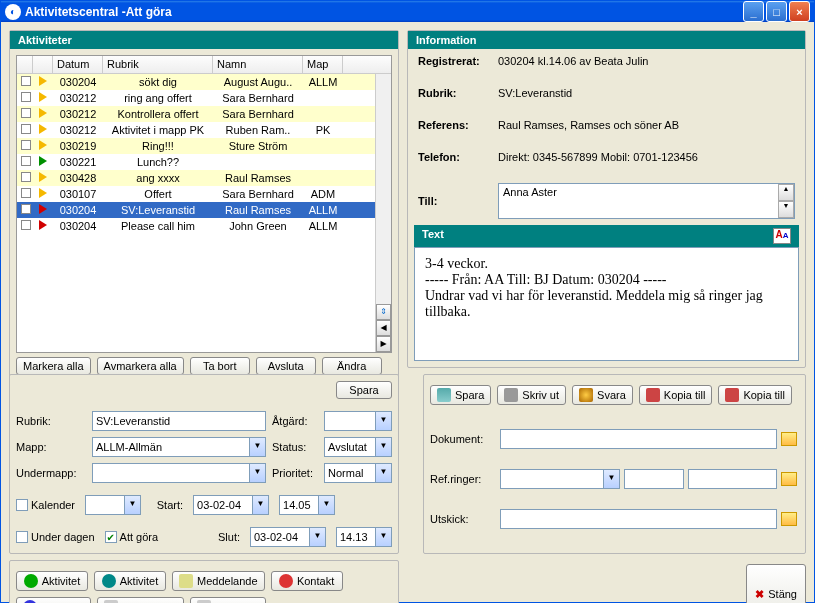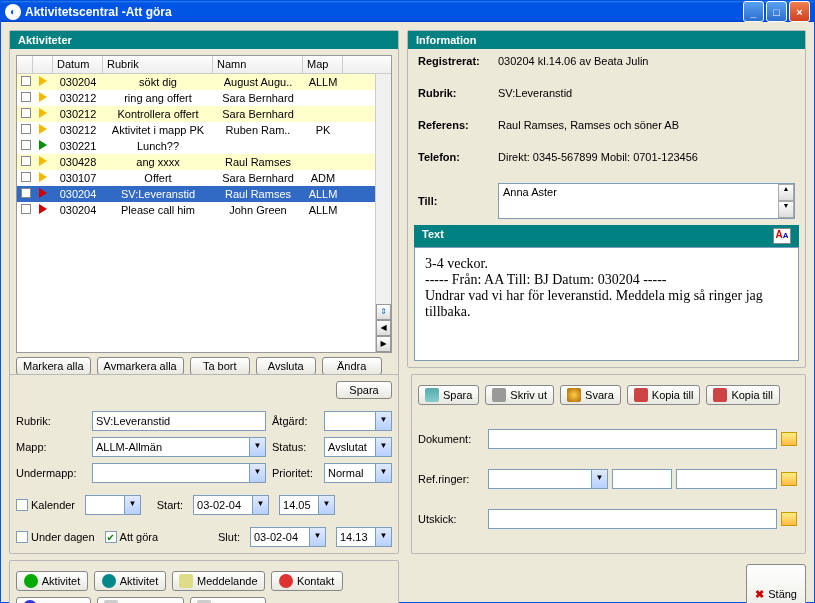--- a/index.html
+++ b/index.html
@@ -129,20 +129,28 @@
                   <div class="lcol5"></div>
                 </div>
                 <div class="listrow">
                   <div class="lcol0"><span class="chk-icon"></span></div>
                   <div class="lcol1"><span class="flag yellow"></span></div>
                   <div class="lcol2">030212</div>
                   <div class="lcol3">Aktivitet i mapp PK</div>
                   <div class="lcol4">Ruben Ram..</div>
                   <div class="lcol5">PK</div>
                 </div>
+                <div class="listrow yellow">
+                  <div class="lcol0"><span class="chk-icon"></span></div>
+                  <div class="lcol1"><span class="flag yellow"></span></div>
+                  <div class="lcol2">030219</div>
+                  <div class="lcol3">Ring!!!</div>
+                  <div class="lcol4">Sture Ström</div>
+                  <div class="lcol5"></div>
+                </div>
                 <div class="listrow">
                   <div class="lcol0"><span class="chk-icon"></span></div>
                   <div class="lcol1"><span class="flag green"></span></div>
                   <div class="lcol2">030221</div>
                   <div class="lcol3">Lunch??</div>
                   <div class="lcol4"></div>
                   <div class="lcol5"></div>
                 </div>
                 <div class="listrow yellow">
                   <div class="lcol0"><span class="chk-icon"></span></div>
@@ -220,21 +228,21 @@
             <div class="textpanel-hdr">
               <span>Text</span>
               <span class="font-icon">A<span style="color:#00c;font-size:8px;">A</span></span>
             </div>
             <div class="textbox" id="textbody">3-4 veckor.<br>----- Från: AA Till: BJ Datum: 030204 -----<br>Undrar vad vi har för leveranstid. Meddela mig så ringer jag tillbaka.</div>
           </div>
         </div>
       </div>
     </div>
 
-    <div style="display:flex; gap:12px;justify-content:flex-end;">
+    <div style="display:flex; gap:24px;justify-content:flex-end;">
       <div class="groupbox leftcol middle-left-box" style="width:390px;">
         <div style="display:flex; justify-content:flex-end; margin-bottom:6px;">
           <div class="btn" style="min-width:56px;">Spara</div>
         </div>
         <div class="form-grid">
           <div class="lab">Rubrik:</div>
           <input class="input" value="SV:Leveranstid" style="">
           <div class="lab">Åtgärd:</div>
           <div class="combo">
               <input class="input" value="" style="">

